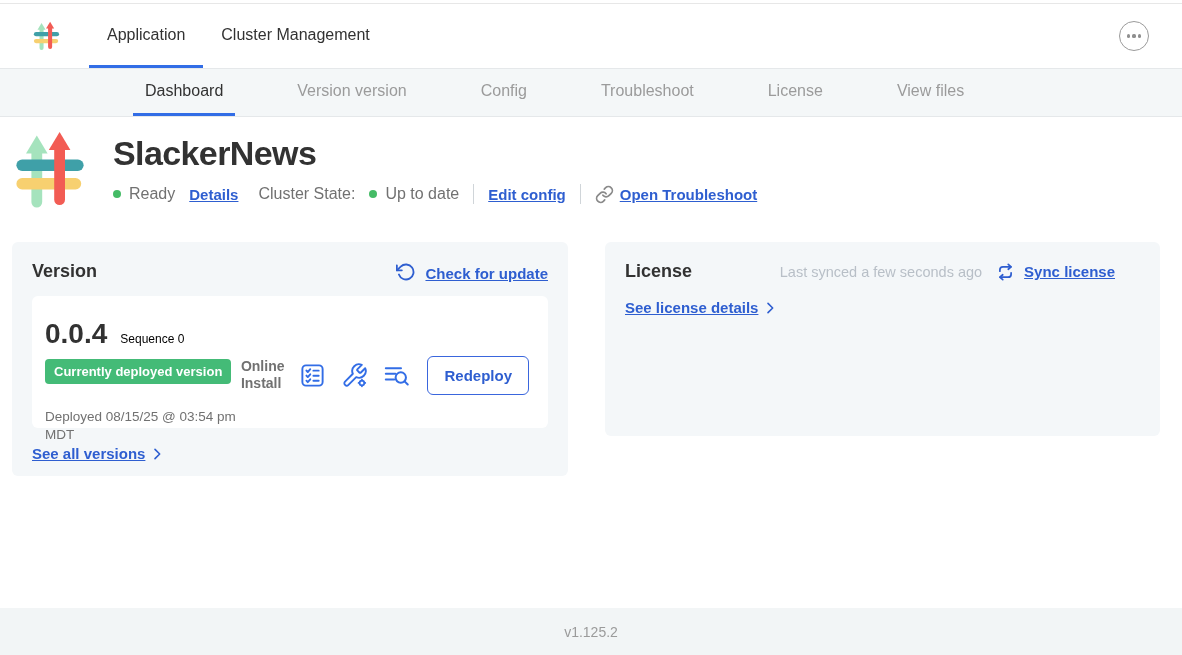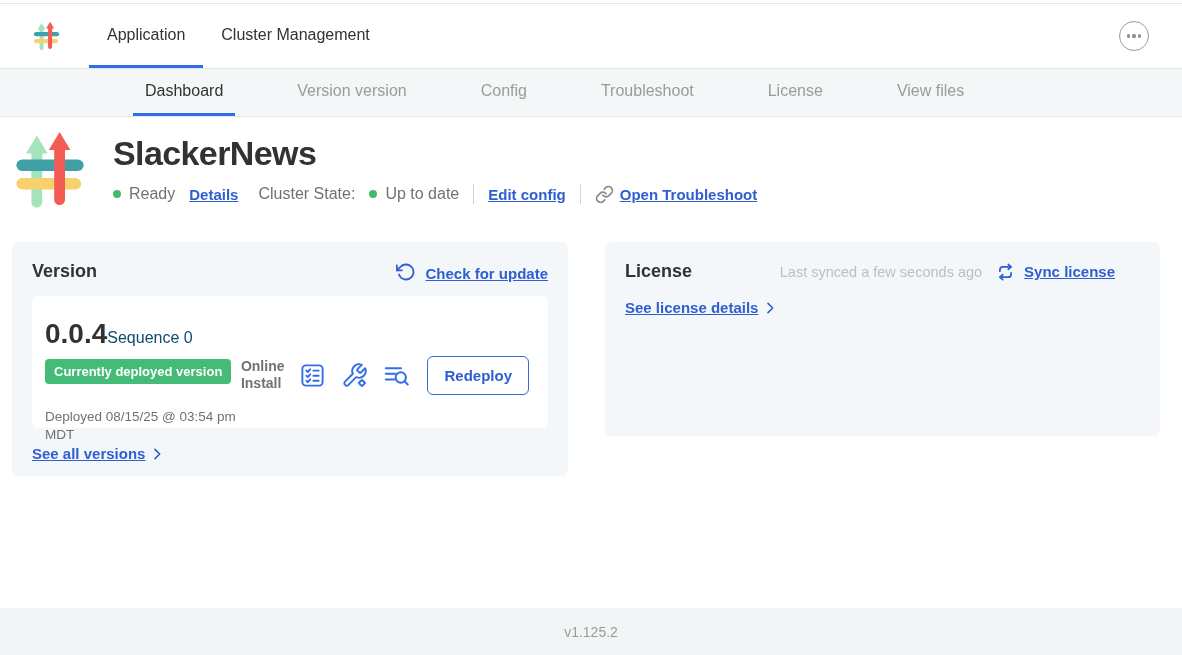--- a/index.html
+++ b/index.html
@@ -46,21 +46,21 @@
   .card.license { width:555px; height:194px; }
   .card-header { display:flex; align-items:center; }
   .card-title { font-size:18px; font-weight:700; color:#323232; }
   .hdr-right { margin-left:auto; display:flex; align-items:flex-end; gap:9px; }
   .inner-card { background:#fff; border-radius:6px; margin-top:14px; }
 
   .inner-card.version { padding:14px 19px 14px 13px; height:132px; display:flex; }
   .ver-left { display:flex; flex-direction:column; }
   .ver-row { display:flex; align-items:baseline; }
   .ver-num { font-size:28px; font-weight:700; color:#323232;margin-top:8px; }
-  .ver-seq { font-size:16px; color:#0c4a6e; }
+  .ver-seq { font-size:12px; color:#000000; margin-left:13px; }
   .deployed-badge { margin-top:9px; align-self:flex-start; background:#44bb77; color:#fff;
     font-size:13px; font-weight:600; padding:5px 9px; border-radius:4px; }
   .deployed-date { margin-top:24px; font-size:13.5px; color:#717171; max-width:228px; line-height:1.35; }
   .ver-right { margin-left:auto; display:flex; align-items:center; gap:15px; align-self:center; margin-top:26px; }
   .install-type { font-size:14px; font-weight:600; color:#717171; width:min-content; line-height:1.25; }
   .icon-btn { background:none; border:none; cursor:pointer; color:#326de6; display:flex; padding:0; }
   .redeploy-btn { background:#fff; border:1px solid #3a66dd; color:#2e5ed0; font-weight:700;
     font-size:15px; padding:10px 16px; border-radius:6px; cursor:pointer;
     font-family:"Liberation Sans", sans-serif; margin-left:2px; }
   .see-row { margin-top:17px; display:flex; align-items:center; gap:4px; }

